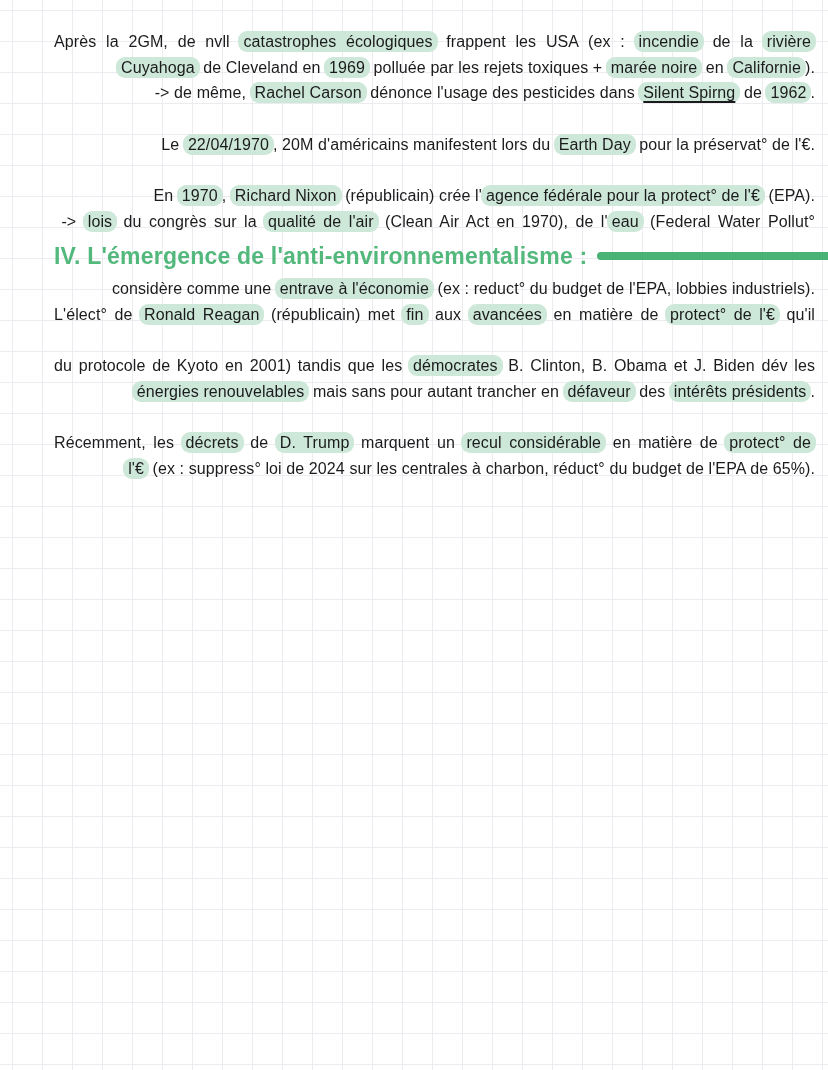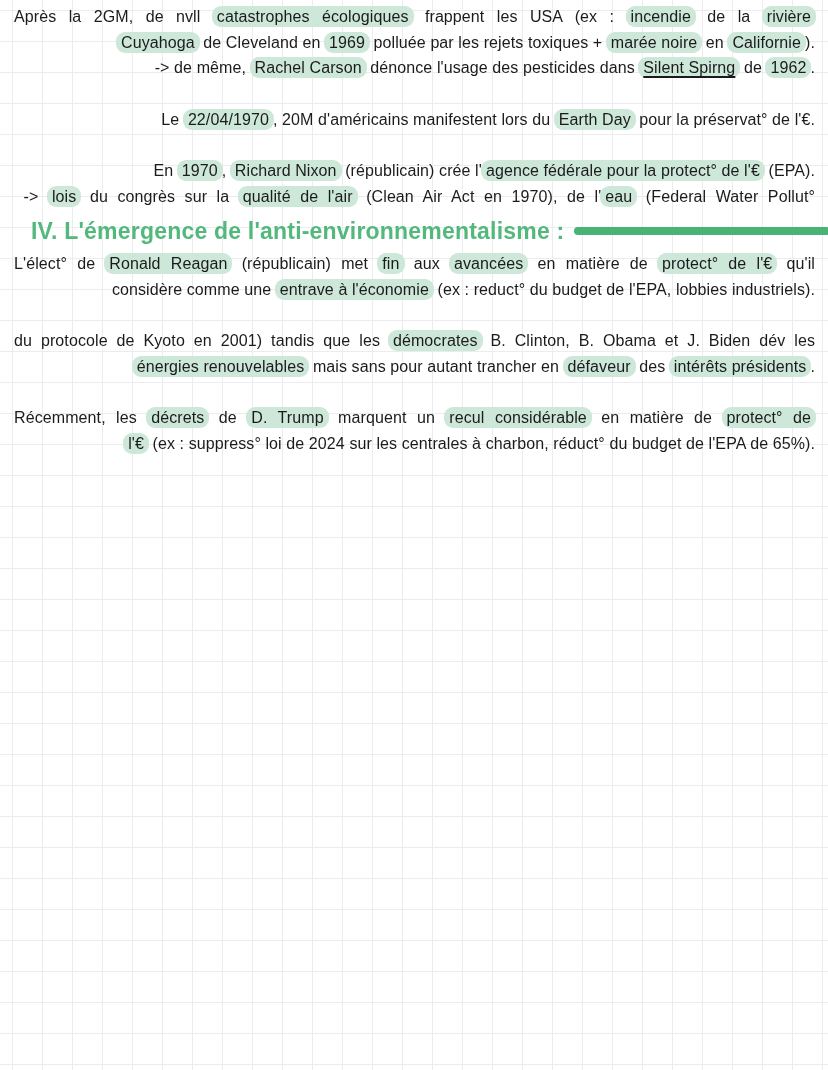--- a/index.html
+++ b/index.html
@@ -17,23 +17,24 @@
     background-image:
       linear-gradient(to right, var(--grid, #ebebf0) 1px, transparent 1px),
       linear-gradient(to bottom, var(--grid, #ebebf0) 1px, transparent 1px);
     background-size: 30px 31px;
     background-position: 12px 10px;
     font-family: "Liberation Sans", sans-serif;
     color: var(--text, #1b1b1d);
   }
   .note-body {
     position: absolute;
-    top: 4px;
+    top: 29px;
     left: 14px;
     right: 13px;
+    padding-left: 40px;
   }
   .note-line {
     font-size: 16px;
     line-height: 25.5px;
     white-space: normal;
     letter-spacing: 0.1px;
     text-align: right;
   }
   .note-line.stretch {
     text-align: justify;
@@ -53,21 +54,21 @@
     text-decoration: underline;
     text-decoration-thickness: 1.5px;
     text-underline-offset: 3px;
     text-decoration-color: var(--text, #1b1b1d);
     margin-top: 32px;
   }
   .heading {
     display: flex;
     align-items: center;
     gap: 10px;
-    margin: 5px 0 3px 17px;
+    margin: 5px 0 3px 0;
     line-height: 32px;
     height: 34px;
   }
   .heading-text {
     font-size: 23px;
     font-weight: 700;
     color: var(--green, #53b87c);
     letter-spacing: 0.2px;
     white-space: nowrap;
   }
@@ -90,22 +91,22 @@
       <div class="note-line"><span class="">&nbsp;-&gt; de même, </span><span class="hl">Rachel Carson</span><span class=""> dénonce l'usage des pesticides dans </span><span class="hl ul">Silent Spirng</span><span class=""> de </span><span class="hl">1962</span><span class="">.</span></div>
       <div class="gap"></div>
       <div class="note-line"><span class="">Le </span><span class="hl">22/04/1970</span><span class="">, 20M d'américains manifestent lors du </span><span class="hl">Earth Day</span><span class=""> pour la préservat° de l'€.</span></div>
       <div class="gap"></div>
       <div class="note-line"><span class="">En </span><span class="hl">1970</span><span class="">, </span><span class="hl">Richard Nixon</span><span class=""> (républicain) crée l'</span><span class="hl">agence fédérale pour la protect° de l'€</span><span class=""> (EPA).</span></div>
       <div class="note-line stretch"><span class="">&nbsp;-&gt; </span><span class="hl">lois</span><span class=""> du congrès sur la </span><span class="hl">qualité de l'air</span><span class=""> (Clean Air Act en 1970), de l'</span><span class="hl">eau</span><span class=""> (Federal Water Pollut°</span></div>
       <div class="heading">
         <span class="heading-text">IV. L'émergence de l'anti-environnementalisme :</span>
         <span class="heading-marker"></span>
       </div>
+      <div class="note-line"><span class="">considère comme une </span><span class="hl">entrave à l'économie</span><span class=""> (ex : reduct° du budget de l'EPA, lobbies industriels).</span></div>
       <div class="note-line stretch"><span class="">L'élect° de </span><span class="hl">Ronald Reagan</span><span class=""> (républicain) met </span><span class="hl">fin</span><span class=""> aux </span><span class="hl">avancées</span><span class=""> en matière de </span><span class="hl">protect° de l'€</span><span class=""> qu'il</span></div>
-      <div class="note-line"><span class="">considère comme une </span><span class="hl">entrave à l'économie</span><span class=""> (ex : reduct° du budget de l'EPA, lobbies industriels).</span></div>
       <div class="gap"></div>
       <div class="note-line stretch"><span class="">du protocole de Kyoto en 2001) tandis que les </span><span class="hl">démocrates</span><span class=""> B. Clinton, B. Obama et J. Biden dév les</span></div>
       <div class="note-line"><span class="hl">énergies renouvelables</span><span class=""> mais sans pour autant trancher en </span><span class="hl">défaveur</span><span class=""> des </span><span class="hl">intérêts présidents</span><span class="">.</span></div>
       <div class="gap"></div>
       <div class="note-line stretch"><span class="">Récemment, les </span><span class="hl">décrets</span><span class=""> de </span><span class="hl">D. Trump</span><span class=""> marquent un </span><span class="hl">recul considérable</span><span class=""> en matière de </span><span class="hl">protect° de</span></div>
       <div class="note-line"><span class="hl">l'€</span><span class=""> (ex : suppress° loi de 2024 sur les centrales à charbon, réduct° du budget de l'EPA de 65%).</span></div>
     </div>
 </div>
 
 </body></html>

